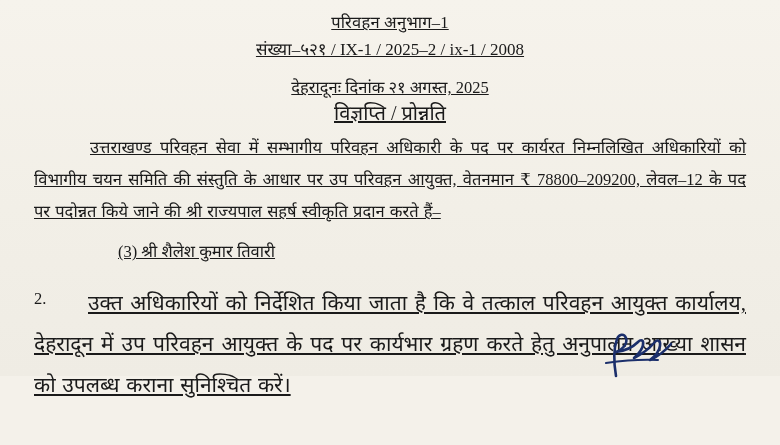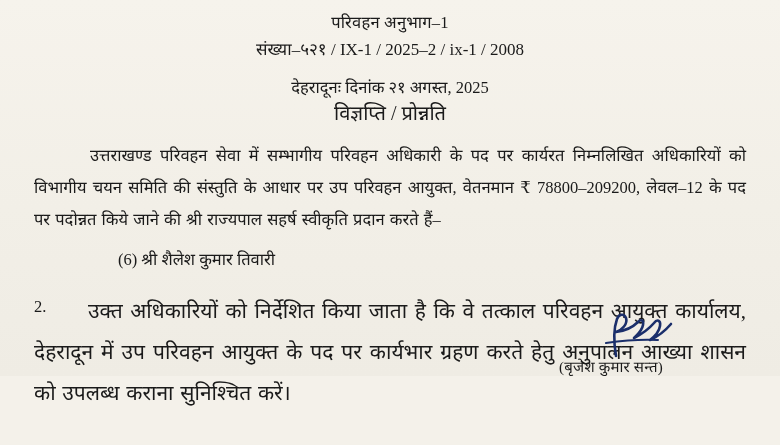--- a/index.html
+++ b/index.html
@@ -14,20 +14,21 @@
     color: #1a1a1a;
     overflow: hidden;
   }
   .page {
     position: relative;
     width: 780px;
     height: 376px;
     background: linear-gradient(180deg, #f6f3ec 0%, #f2efe7 55%, #efece4 100%);
     box-sizing: border-box;
     padding: 8px 34px 0 34px;
+    text-decoration: underline;
   }
   .header-block {
     text-align: center;
     margin-top: 4px;
   }
   .hdr-line1 {
     font-size: 16.5px;
     letter-spacing: 0.2px;
     line-height: 1.35;
   }
@@ -40,21 +41,21 @@
     font-size: 16.5px;
     margin-top: 16px;
     line-height: 1.3;
   }
   .hdr-line4 {
     font-size: 20px;
     margin-top: 1px;
     line-height: 1.3;
   }
   .body-block {
-    margin-top: 14px;
+    margin-top: 6px;
     font-size: 16.5px;
     line-height: 1.95;
   }
   .para {
     text-align: justify;
     text-justify: inter-word;
     text-align-last: left;
     word-spacing: 1px;
   }
   .para.indent {
@@ -120,33 +121,32 @@
     <div class="hdr-line2">संख्या–५२१ / IX-1 / 2025–2 / ix-1 / 2008</div>
     <div class="hdr-line3">देहरादूनः दिनांक २१ अगस्त, 2025</div>
     <div class="hdr-line4">विज्ञप्ति / प्रोन्नति</div>
   </div>
 
   <div class="body-block">
 
     <div class="para indent">उत्तराखण्ड परिवहन सेवा में सम्भागीय परिवहन अधिकारी के पद पर कार्यरत निम्नलिखित अधिकारियों को विभागीय चयन समिति की संस्तुति के आधार पर उप परिवहन आयुक्त, वेतनमान ₹ 78800–209200, लेवल–12 के पद पर पदोन्नत किये जाने की श्री राज्यपाल सहर्ष स्वीकृति प्रदान करते हैं–</div>
 
     <ul class="list">
-      <li>(6) श्री शैलेश कुमार तिवारी</li>
+      <li>(3) श्री शैलेश कुमार तिवारी</li>
     </ul>
 
     <div class="para2-wrap">
       <span class="para2-num">2.</span>
       <div class="para2-text">उक्त अधिकारियों को निर्देशित किया जाता है कि वे तत्काल परिवहन आयुक्त कार्यालय, देहरादून में उप परिवहन आयुक्त के पद पर कार्यभार ग्रहण करते हेतु अनुपालन आख्या शासन को उपलब्ध कराना सुनिश्चित करें।</div>
     </div>
 
   </div>
 
   <div class="sign-area">
     <div class="signature">
       <svg width="90" height="48" viewBox="0 0 90 48" fill="none" xmlns="http://www.w3.org/2000/svg">
         <path d="M16 46 C14 34 13 20 17 9 C19 4 24 3 26 8 C28 14 22 20 16 22 C24 21 32 18 38 12 C41 9 44 10 43 15 C42 21 37 25 34 28 C40 25 48 20 54 13 C57 9 61 10 60 16 C59 22 54 27 50 30 C57 27 65 21 71 14" stroke="#1b2f6b" stroke-width="2.6" stroke-linecap="round" stroke-linejoin="round"></path>
         <path d="M6 33 C20 31 40 29 58 30" stroke="#1b2f6b" stroke-width="2" stroke-linecap="round"></path>
       </svg>
     </div>
-    <div class="sign-name">(बृजेश कुमार सन्त)</div>
   </div>
 
 </div>
 
 </body></html>

